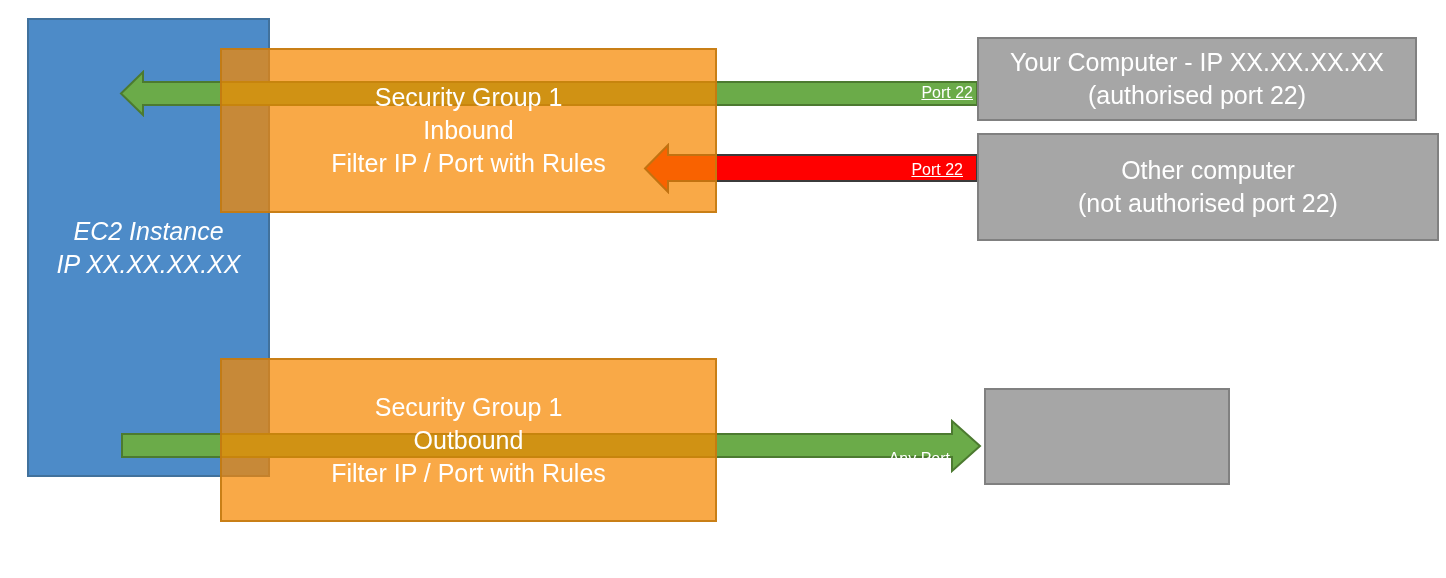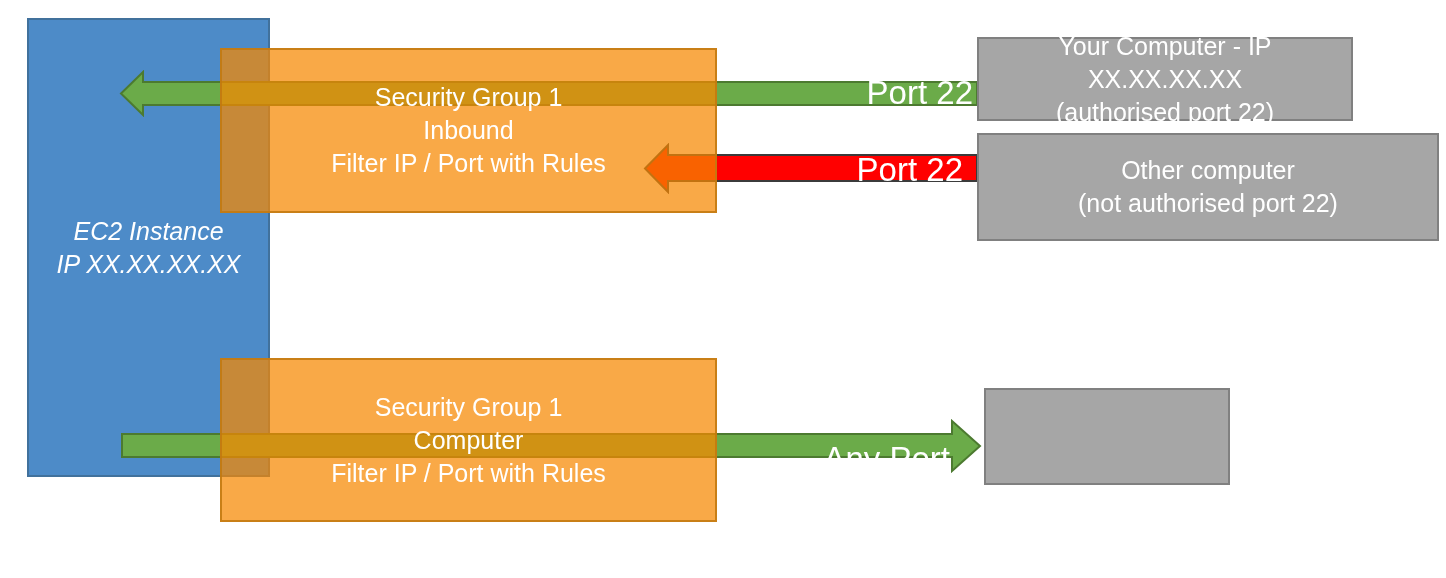--- a/index.html
+++ b/index.html
@@ -37,33 +37,33 @@
     background: var(--sg_orange);
     border: 2px solid var(--sg_orange_border);
   }
   .sg-inbound  { left: 220px; top: 48px;  width: 497px; height: 165px; }
   .sg-outbound { left: 220px; top: 358px; width: 497px; height: 164px; }
 
   .gray-box {
     background: var(--endpoint_gray);
     border: 2px solid var(--endpoint_gray_border);
   }
-  .your-computer  { left: 977px; top: 37px;  width: 376px; height: 84px; }
+  .your-computer  { left: 977px; top: 37px;  width: 440px; height: 84px; }
   .other-computer { left: 977px; top: 133px; width: 462px; height: 108px; }
   .www-box        { left: 984px; top: 388px; width: 246px; height: 97px; }
 
   .arrow { position: absolute; display: block; }
   .arrow polygon { stroke-width: 2px; stroke-linejoin: miter; }
   .arrow-green polygon { fill: var(--allowed_green); stroke: var(--allowed_green_border); }
   .arrow-red polygon   { fill: var(--blocked_red);   stroke: var(--blocked_red_border); }
 
   .arrow-label {
     position: absolute;
     color: var(--text_white, #fff);
-    font-size: 33px;
+    font-size: 16px;
     line-height: 33px;
     height: 33px;
     white-space: nowrap;
     text-align: left;
     text-decoration: underline;
   }
   .lbl-port22-allowed { top: 76px;  right: 473px; }
   .lbl-port22-blocked { top: 153px; right: 483px; }
   .lbl-anyport        { top: 430px; right: 496px; margin-top: 12px; }
 
@@ -92,21 +92,21 @@
   </svg>
 
   <div class="box sg-box sg-inbound">
     <div class="line">Security Group 1</div>
     <div class="line">Inbound</div>
     <div class="line">Filter IP / Port with Rules</div>
   </div>
 
   <div class="box sg-box sg-outbound">
     <div class="line">Security Group 1</div>
-    <div class="line">Computer</div>
+    <div class="line">Outbound</div>
     <div class="line">Filter IP / Port with Rules</div>
   </div>
 
   <div class="arrow-label lbl-port22-allowed">Port 22</div>
   <div class="arrow-label lbl-port22-blocked">Port 22</div>
   <div class="arrow-label lbl-anyport">Any Port</div>
 
   <div class="box gray-box your-computer">
     <div class="line">Your Computer - IP XX.XX.XX.XX</div>
     <div class="line">(authorised port 22)</div>

